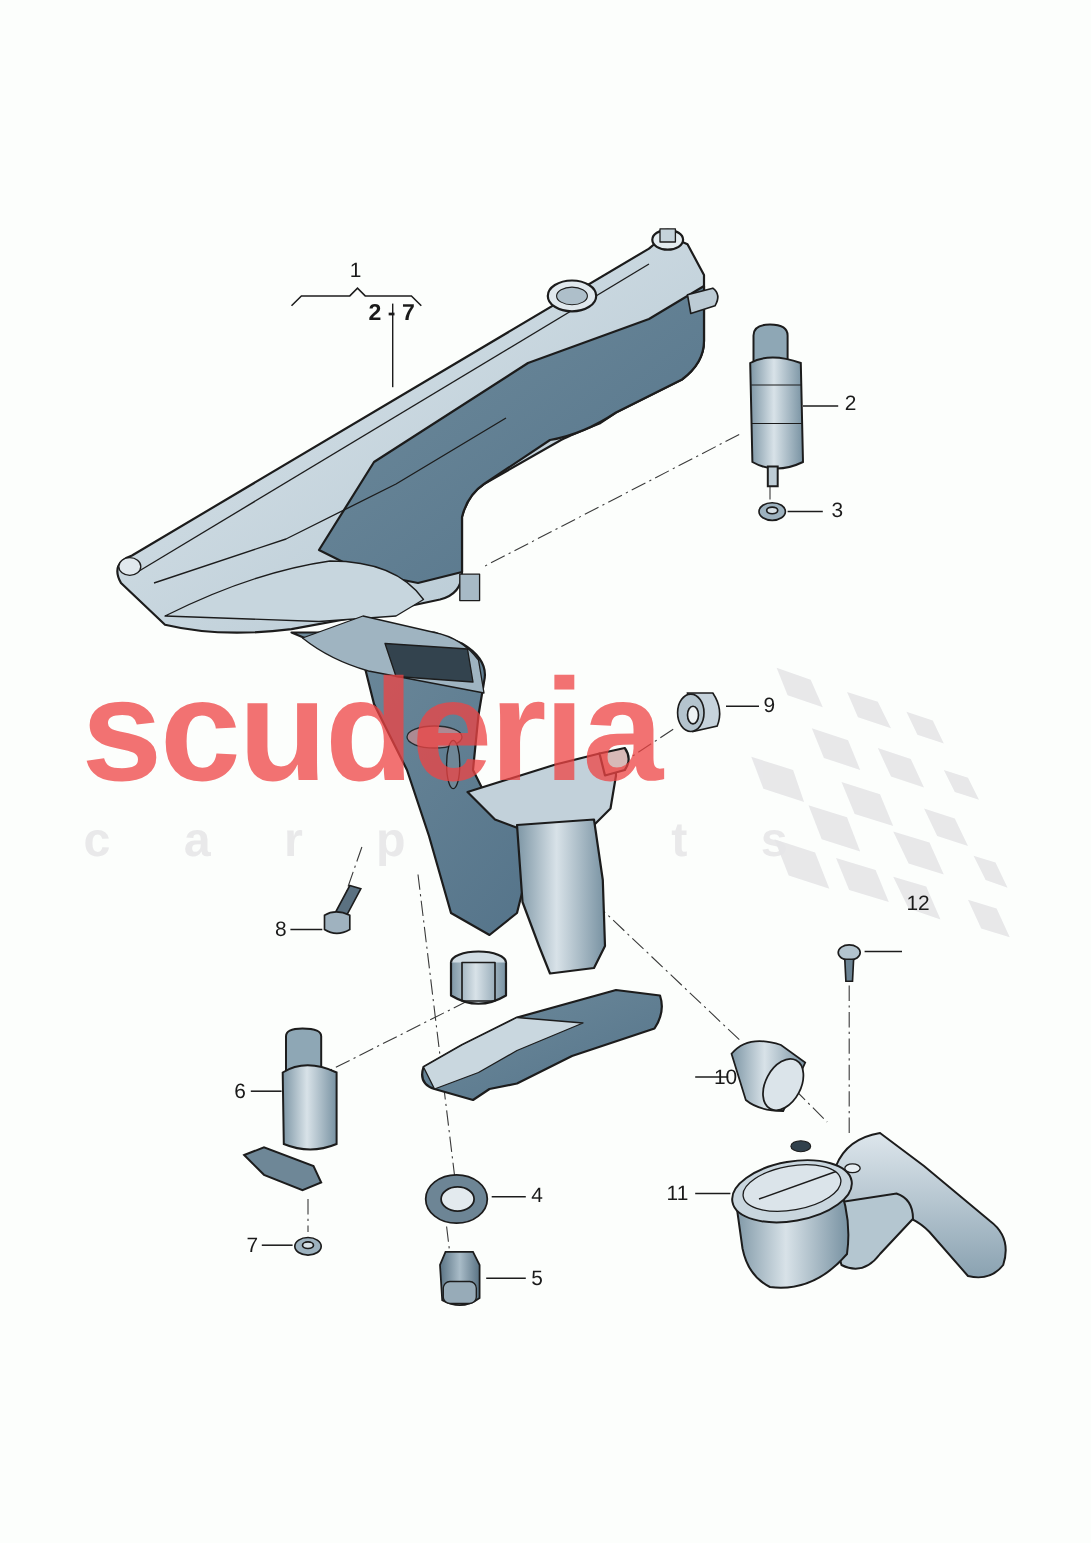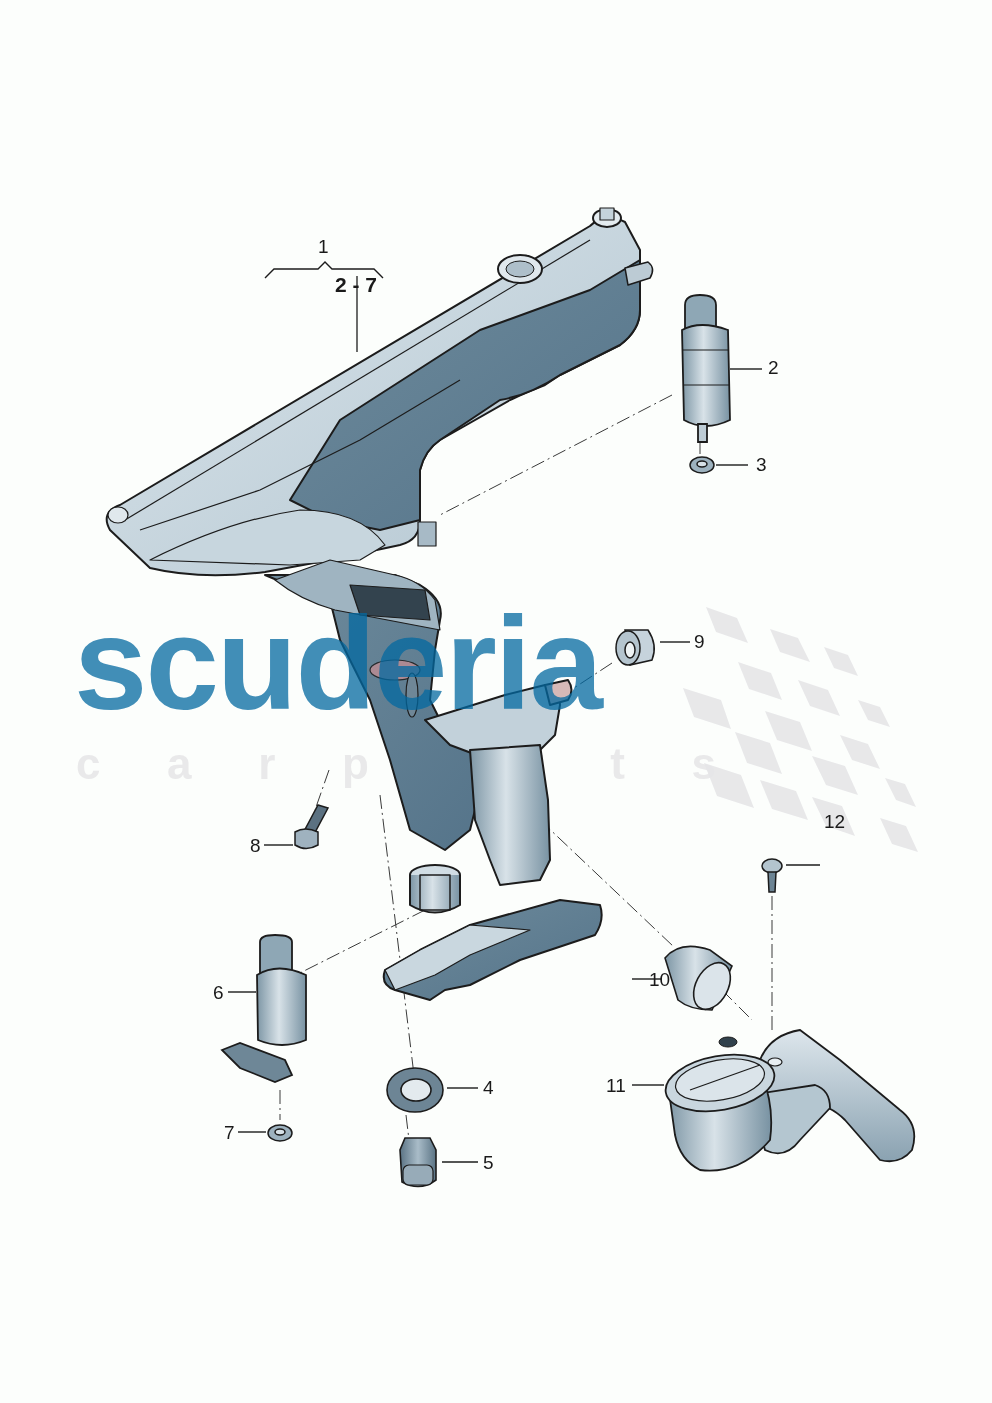--- a/index.html
+++ b/index.html
@@ -19,21 +19,21 @@
       left: 0; top: 0;
       width: 992px; height: 1403px;
     }
     .watermark-main {
       position: absolute;
       left: 74px;
       top: 598px;
       font-size: 132px;
       font-weight: bold;
       letter-spacing: -2px;
-      color: #0369a1;
+      color: #ef4444;
       opacity: 0.75;
       line-height: 1;
       z-index: 3;
       pointer-events: none;
     }
     .watermark-sub {
       position: absolute;
       left: 76px;
       top: 742px;
       width: 640px;

